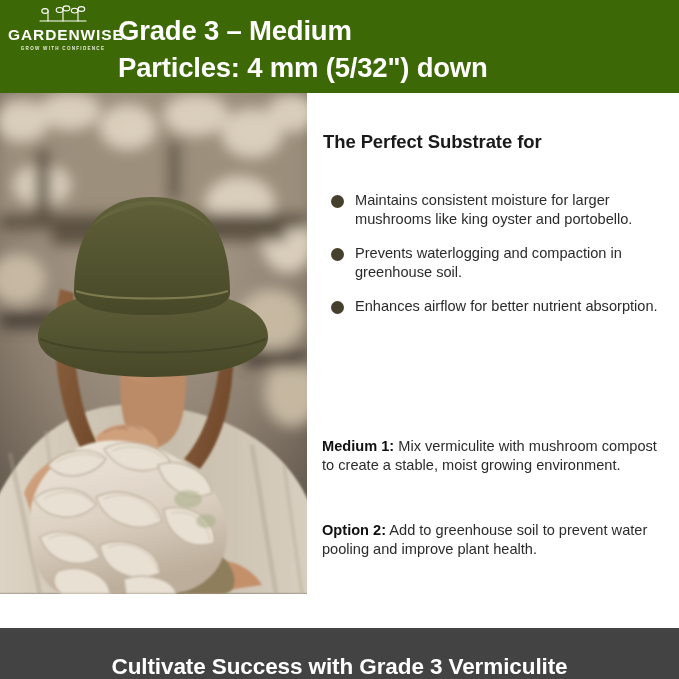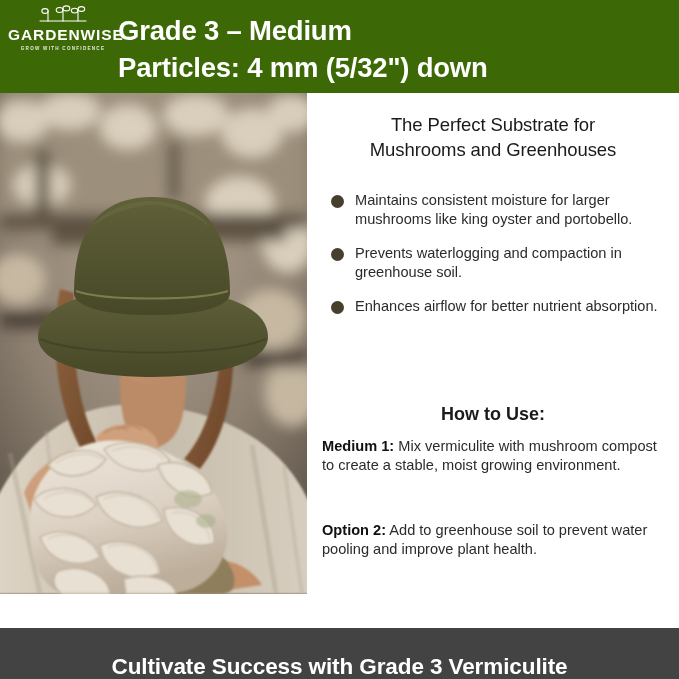--- a/index.html
+++ b/index.html
@@ -85,25 +85,25 @@
     position: absolute;
     left: 307px; top: 93px;
     width: 372px;
     height: 501px;
     background: #ffffff;
     box-sizing: border-box;
     padding: 0;
   }
   .panel-heading {
     position: absolute;
-    left: 16px; top: 20px;
+    left: 16px; top: 37px;
     width: 340px;
-    text-align: center;
+    text-align: left;
     font-size: 18.5px;
-    font-weight: normal;
+    font-weight: bold;
     color: #1a1a1a;
     line-height: 1.33;
     letter-spacing: -0.1px;
   }
   .panel-heading .l2 { display: block; }
 
   .bullets {
     position: absolute;
     left: 18px; top: 98px;
     width: 350px;
@@ -353,39 +353,37 @@
           <ellipse cx="188" cy="406" rx="14" ry="9"></ellipse>
           <ellipse cx="206" cy="428" rx="10" ry="7"></ellipse>
         </g>
       </g>
     </svg>
   </div>
 
   <div class="panel">
     <div class="panel-heading">
       <span>The Perfect Substrate for</span>
-      <span class="l2">Mushrooms and Greenhouses</span>
     </div>
 
     <div class="bullets">
       <div class="bullet">
         <span class="bullet-dot"></span>
         <span>Maintains consistent moisture for larger mushrooms like king oyster and portobello.</span>
       </div>
       <div class="bullet">
         <span class="bullet-dot"></span>
         <span>Prevents waterlogging and compaction in greenhouse soil.</span>
       </div>
       <div class="bullet">
         <span class="bullet-dot"></span>
         <span>Enhances airflow for better nutrient absorption.</span>
       </div>
     </div>
 
-    <div class="howto-title">How to Use:</div>
 
     <div class="option option-1">
       <b>Medium 1:</b><span> Mix vermiculite with mushroom compost to create a stable, moist growing environment.</span>
     </div>
 
     <div class="option option-2">
       <b>Option 2:</b><span> Add to greenhouse soil to prevent water pooling and improve plant health.</span>
     </div>
   </div>
 

